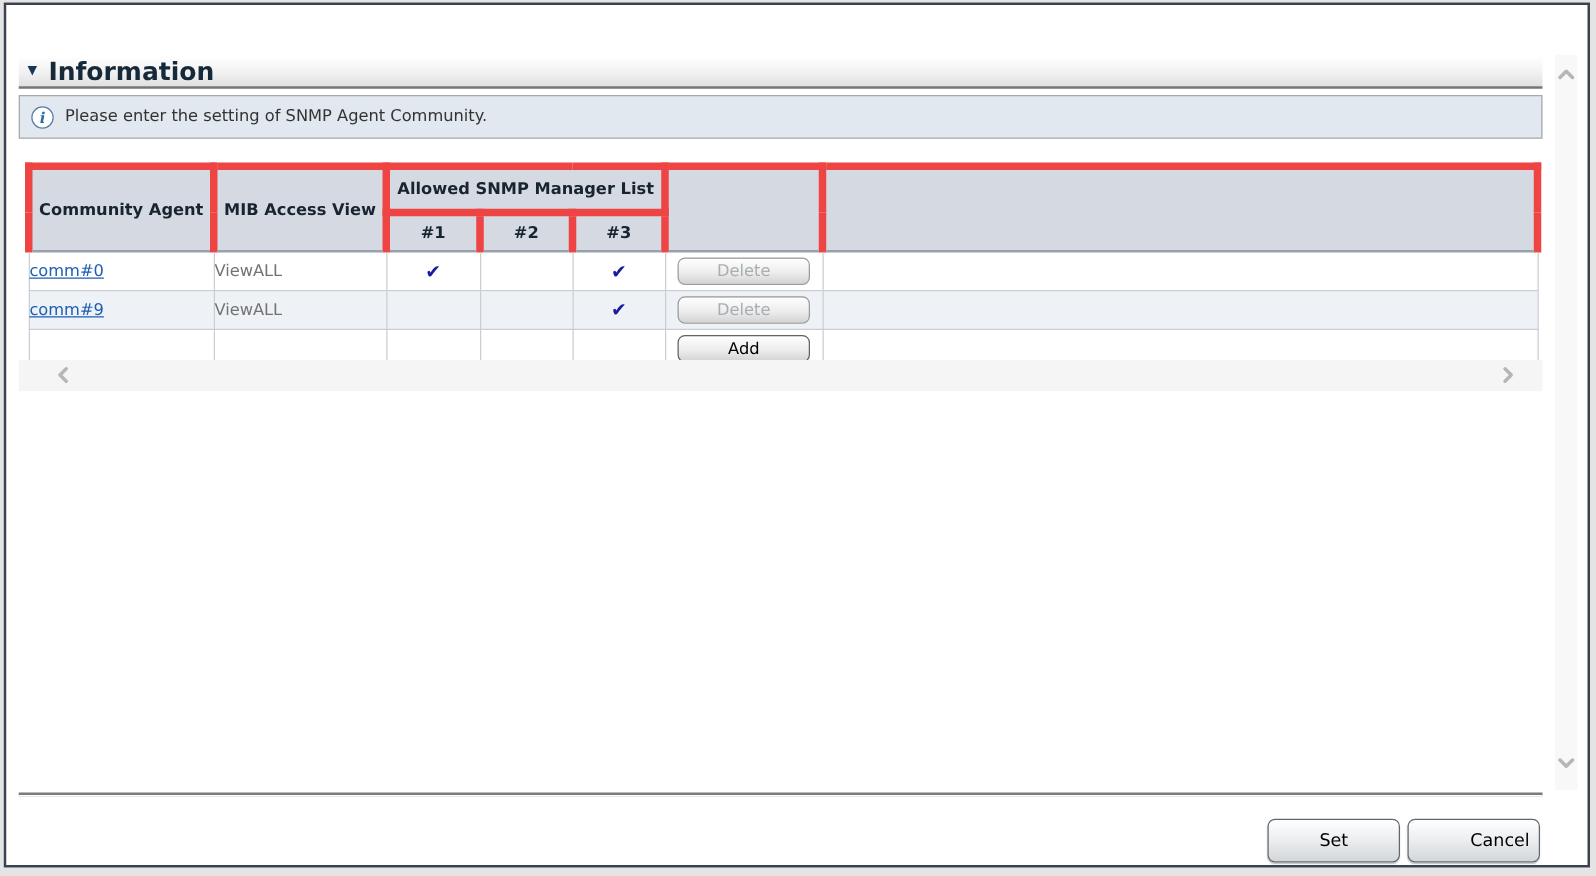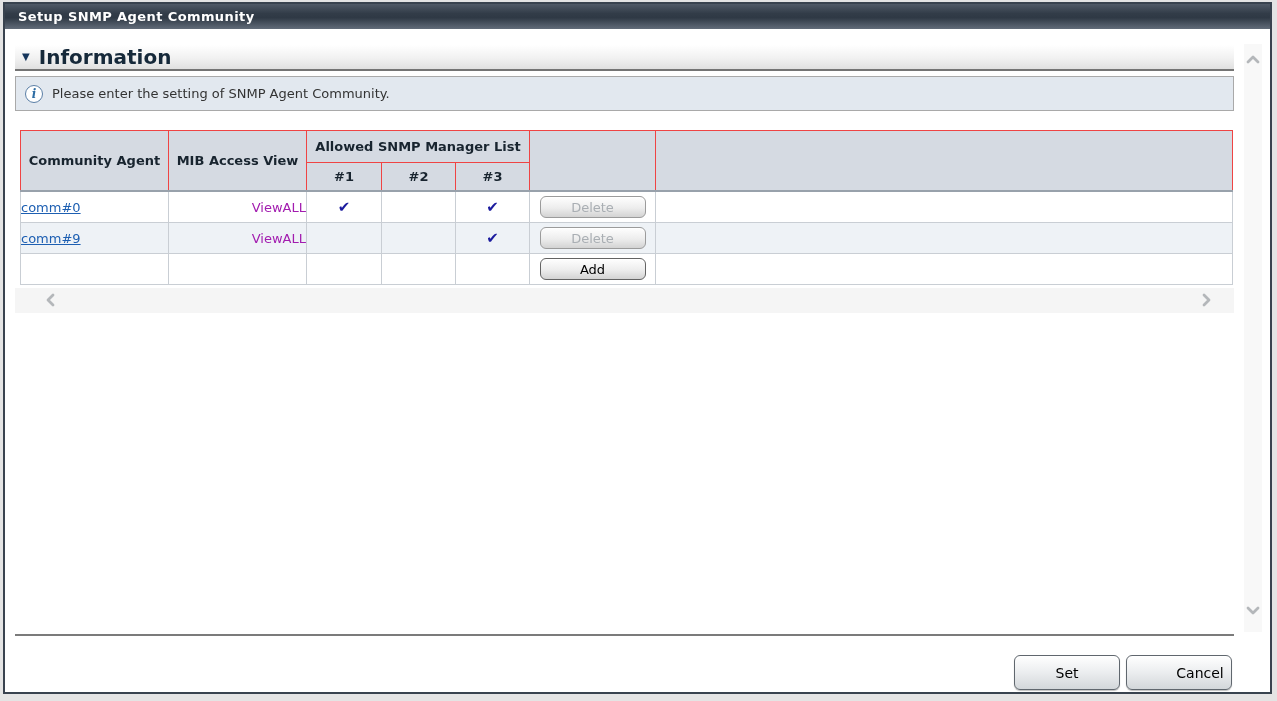--- a/index.html
+++ b/index.html
@@ -42,33 +42,33 @@
     font-family:"DejaVu Serif","Liberation Serif",serif;
     font-style:italic;font-weight:bold;font-size:12px;
     display:flex;align-items:center;justify-content:center;flex:0 0 auto;
   }
   
   table.community{
     position:absolute;left:15px;top:126px;width:1213px;
     border-collapse:collapse;table-layout:fixed;font-size:13px;
   }
   table.community th{
-    background:#d5dae2;border:1px solid #ef4444;
+    background:#d5dae2;border:6px solid #ef4444;
     font-weight:bold;color:#18242f;font-size:13px;padding:0;text-align:center;
   }
   table.community tr.hrow1 th{height:31px;}
   table.community tr.hrow2 th{height:27px;}
   table.community th.hdr-bottom{border-bottom:2px solid #98a1ab;}
   table.community td{
     border:1px solid #c9ced4;height:30px;padding:0;background:#ffffff;
   }
   table.community tr.alt td{background:#eef2f6;}
   td.cell-link{padding-left:9px;}
   td.cell-link a{color:#1d5fb2;text-decoration:underline;}
-  td.cell-mib{padding-left:8px;color:#a21caf;text-align:right;}
+  td.cell-mib{padding-left:8px;color:#737373;}
   td.cell-check{text-align:center;color:#1b1b9e;font-weight:bold;font-size:15px;}
   td.cell-action{text-align:center;}
   .tbl-btn{
     width:106px;height:22px;border-radius:6px;cursor:pointer;
     border:1px solid #9b9b9b;
     background:linear-gradient(180deg,#fefefe 0%,#ededed 55%,#d3d3d3 100%);
     box-shadow:inset 0 1px 0 #ffffff;
     font-family:inherit;font-size:13px;color:#a9aeb3;
   }
   .tbl-btn.enabled{color:#000000;border-color:#636363;}
@@ -99,21 +99,20 @@
     font-family:inherit;font-size:14px;color:#000000;
   }
   .btn-set{left:1009px;}
   .btn-cancel{left:1121px;padding-left:48px;}
 </style>
 </head>
 <body>
 
 <div class="window">
 
-  <div class="titlebar">Setup SNMP Agent Community</div>
 
   <div class="section-header">
     <span class="tri">▼</span>
     <span class="section-title">Information</span>
   </div>
 
   <div class="info-box">
     <span class="info-icon">i</span>
     <span>Please enter the setting of SNMP Agent Community.</span>
   </div>

